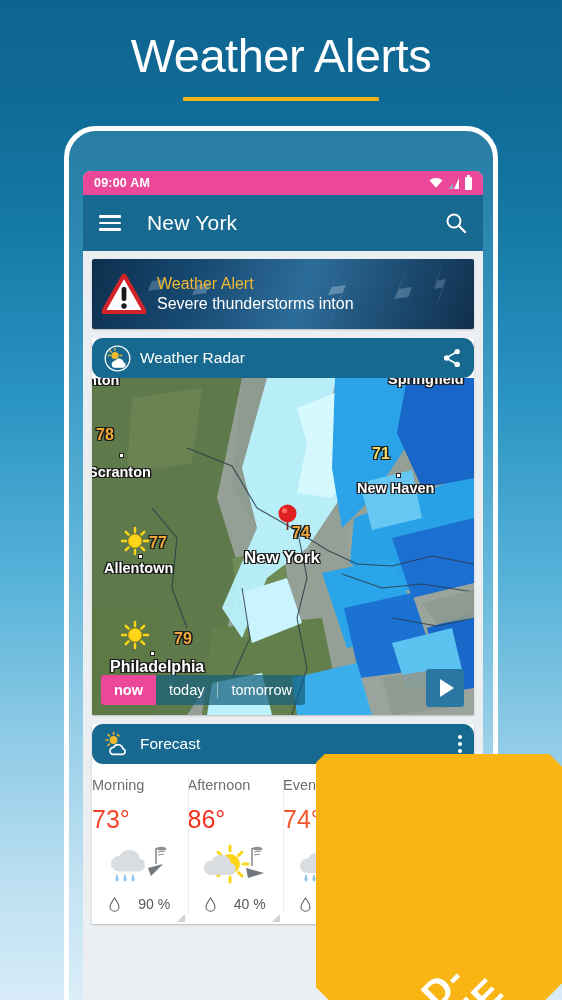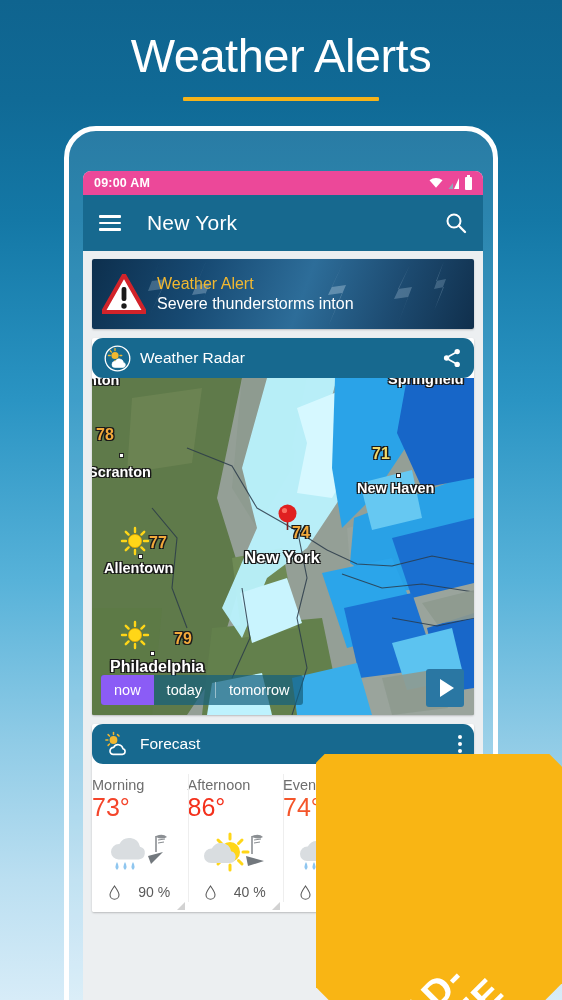--- a/index.html
+++ b/index.html
@@ -90,37 +90,37 @@
                          -1.3px 1.3px 0 #1a1a1a,1.3px 1.3px 0 #1a1a1a; }
   .maptemp.cold { color:#f0d86a; }
   .citydot { position:absolute; width:5px; height:5px; background:#fff; border:1px solid #222; }
   .mapsun { position:absolute; width:30px; height:30px; }
   .pin { position:absolute; width:19px; height:26px; }
 
   .tabs { position:absolute; left:9px; bottom:10px; height:30px; display:flex;
           align-items:stretch; background:rgba(22,95,125,0.72); border-radius:3px; overflow:hidden; }
   .tab { display:flex; align-items:center; padding:0 13px; color:#ffffff; font-size:14.5px;
          cursor:pointer; }
-  .tab.active { background:#8b5cf6; font-weight:normal; }
+  .tab.active { background:#ec4899; font-weight:bold; }
   .tab-div { width:1px; background:rgba(255,255,255,0.45); margin:7px 0; }
 
   .playbtn { position:absolute; right:10px; bottom:8px; width:38px; height:38px;
              background:#2a77a3; border-radius:3px; display:flex; align-items:center;
              justify-content:center; cursor:pointer; }
   .playbtn .tri { width:0; height:0; border-left:14px solid #fff;
                   border-top:9px solid transparent; border-bottom:9px solid transparent;
                   margin-left:3px; }
 
   
   .fc-grid { display:flex; background:#ffffff; }
   .fc-col { flex:1; text-align:left; padding:13px 0 12px 0; position:relative; }
   .fc-col + .fc-col::before { content:""; position:absolute; left:0; top:10px; bottom:10px;
                               width:1px; background:#eeeeee; }
   .fc-label { color:#6e6e6e; font-size:14.5px; }
-  .fc-temp { font-size:25px; }
+  .fc-temp { font-size:25px; margin-top:12px; }
   .fc-ico { height:54px; display:flex; align-items:center; justify-content:center;
             margin-top:4px; }
   .fc-prec { display:flex; align-items:center; justify-content:center; gap:18px;
              margin-top:4px; color:#5a5a5a; font-size:14px; }
   .drop { width:11px; height:15px; }
   .fc-corner { position:absolute; right:3px; bottom:2px; width:0; height:0;
                border-left:8px solid transparent; border-bottom:8px solid #d2d2d2; }
 
   
   .ribbon { position:absolute; right:0; bottom:0; width:246px; height:246px; overflow:hidden;

